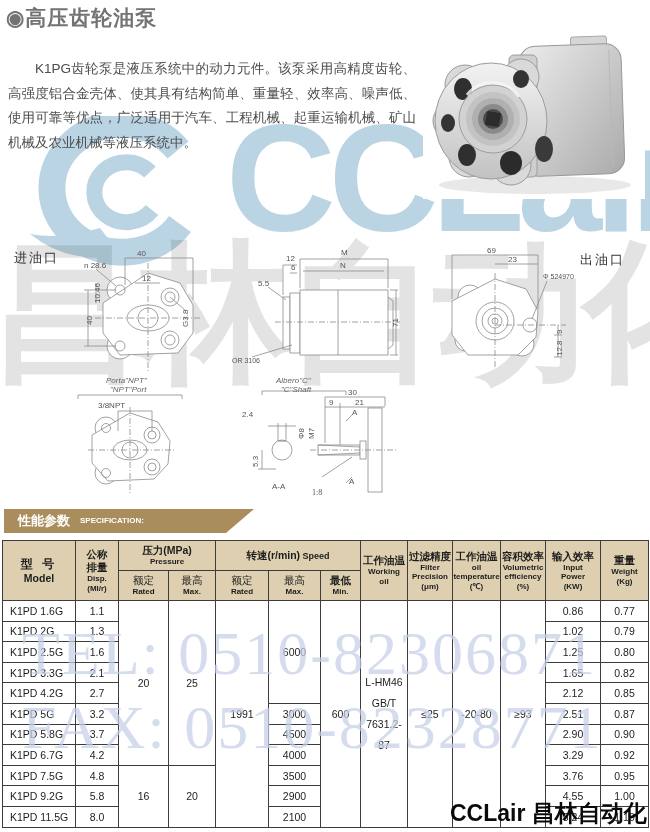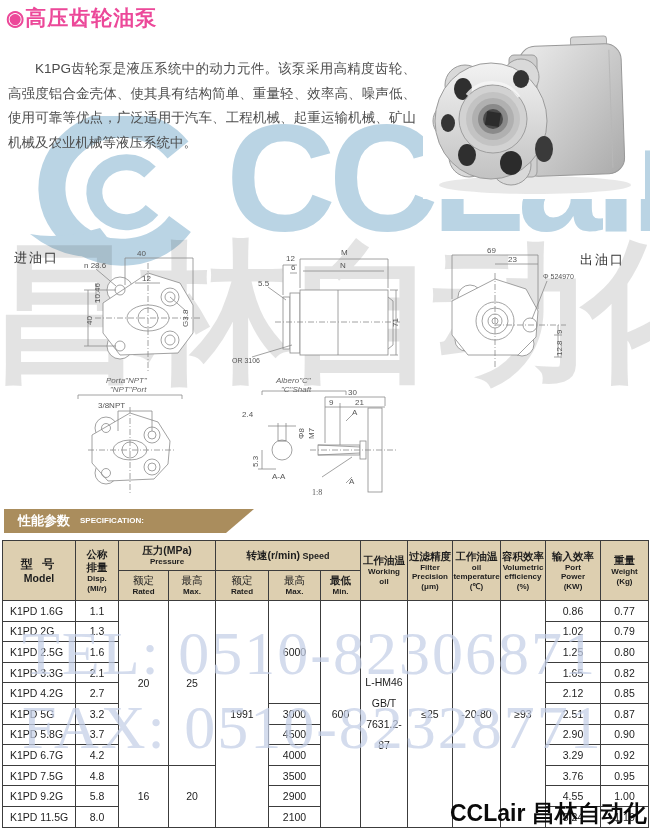--- a/index.html
+++ b/index.html
@@ -1,20 +1,20 @@
 <!DOCTYPE html>
 <html><head>
 <meta charset="utf-8">
 <style>
   html,body{margin:0;padding:0;background:#fff;}
   .page{position:relative;width:650px;height:832px;background:#fff;overflow:hidden;
         font-family:"Liberation Sans",sans-serif;color:#333;}
   .abs{position:absolute;}
   
-  .title{left:6px;top:4px;font-size:21px;font-weight:bold;color:#ec4899;letter-spacing:1px;z-index:3;}
+  .title{left:6px;top:4px;font-size:21px;font-weight:bold;color:#737373;letter-spacing:1px;z-index:3;}
   
   .pill{left:5px;width:330px;height:23px;border-radius:12px;
         background:linear-gradient(180deg,#c9ad83 0%,#b2936a 45%,#97794e 100%);
         color:#fff;font-size:13px;font-weight:bold;display:flex;align-items:center;justify-content:center;
         letter-spacing:.5px;z-index:3;white-space:nowrap;}
   .pill .en{margin-left:8px;}
   .spec-flag{left:4px;top:509px;width:250px;height:24px;background:#aa8d5d;
         clip-path:polygon(0 0,100% 0,calc(100% - 28px) 100%,0 100%);
         color:#fff;font-size:13px;font-weight:bold;display:flex;align-items:center;
         padding-left:14px;box-sizing:border-box;z-index:3;white-space:nowrap;}
@@ -263,21 +263,21 @@
     <span class="dl" style="left:98px;top:157px;">3/8NPT</span>
     <span class="dl it" style="left:276px;top:132px;">Albero"C"</span>
     <span class="dl it" style="left:281px;top:141px;">"C"Shaft</span>
     <span class="dl" style="left:348px;top:144px;">30</span>
     <span class="dl" style="left:329px;top:154px;">9</span>
     <span class="dl" style="left:355px;top:154px;">21</span>
     <span class="dl" style="left:242px;top:166px;">2.4</span>
     <span class="dl rot" style="left:298px;top:194px;">Φ8</span>
     <span class="dl rot" style="left:308px;top:194px;">M7</span>
     <span class="dl rot" style="left:252px;top:222px;">5.3</span>
-    <span class="dl" style="left:272px;top:228px;">A-A</span>
+    <span class="dl" style="left:272px;top:238px;">A-A</span>
     <span class="dl" style="left:312px;top:244px;font-family:Liberation Serif, serif;">1:8</span>
     <span class="dl" style="left:352px;top:164px;">A</span>
     <span class="dl" style="left:349px;top:233px;">A</span>
   </div>
 
   <div class="abs spec-flag">
     <span>性能参数</span>
     <span class="en">SPECIFICATION:</span>
   </div>
 
@@ -335,21 +335,21 @@
           <span class="en">(℃)</span>
         </td>
         <td rowspan="2">
           <span class="zh">容积效率</span>
           <span class="en">Volumetric</span>
           <span class="en">efficiency</span>
           <span class="en">(%)</span>
         </td>
         <td rowspan="2">
           <span class="zh">输入效率</span>
-          <span class="en">Port</span>
+          <span class="en">Input</span>
           <span class="en">Power</span>
           <span class="en">(KW)</span>
         </td>
         <td rowspan="2">
           <span class="zh">重量</span>
           <span class="en">Weight</span>
           <span class="en">(Kg)</span>
         </td>
       </tr>
       <tr class="hr2" style="height:30px;">

